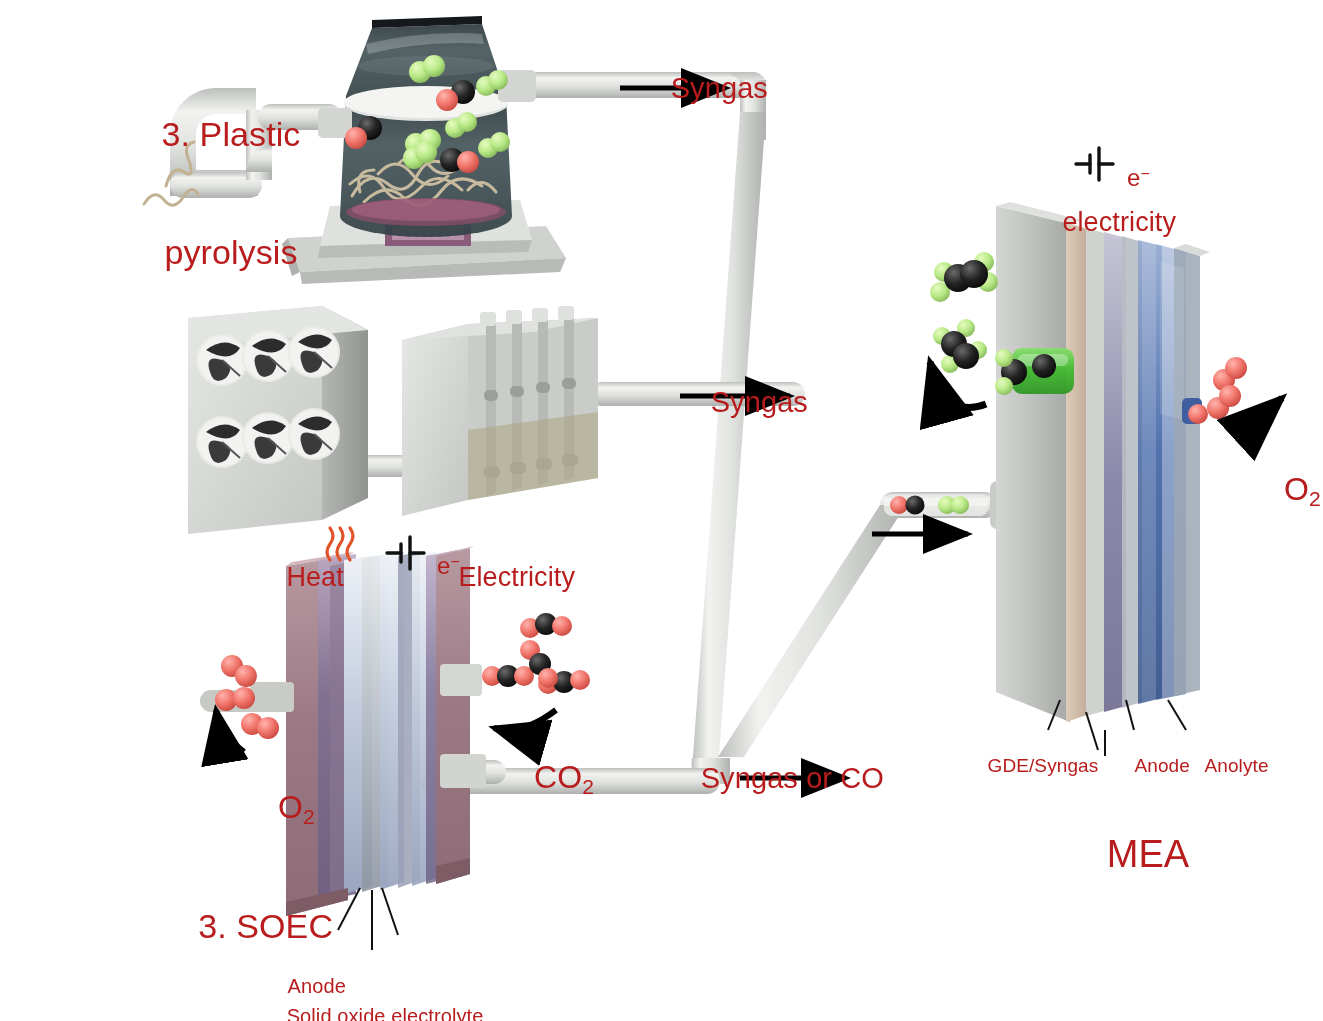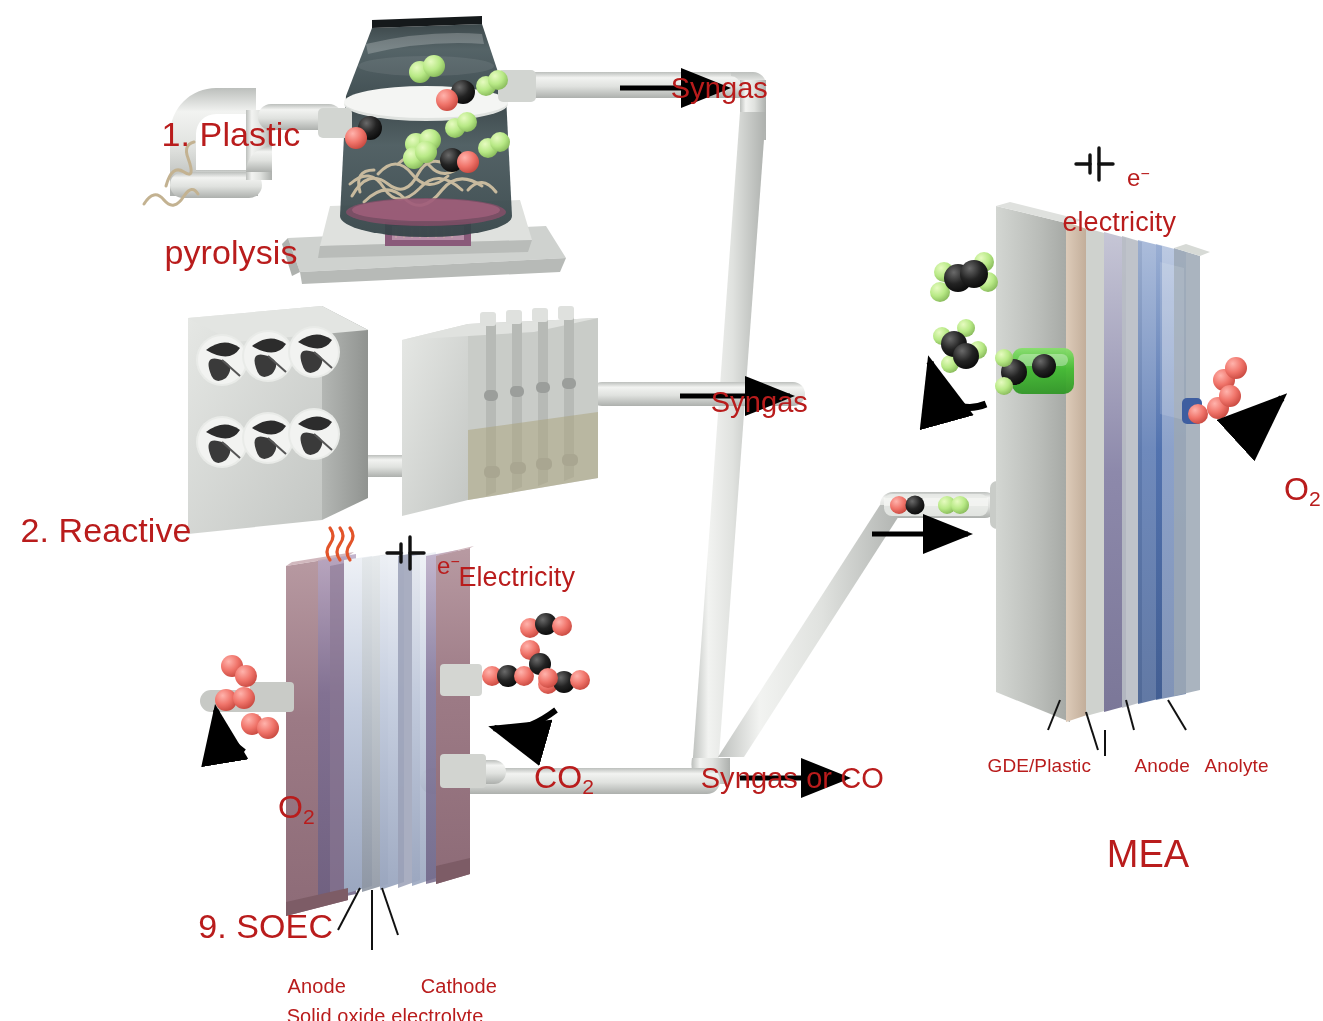--- a/index.html
+++ b/index.html
@@ -500,86 +500,85 @@
 
     <g stroke="#000" stroke-width="5" fill="none">
       <line x1="620" y1="88" x2="726" y2="88" marker-end="url(#ah)"></line>
       <line x1="680" y1="396" x2="790" y2="396" marker-end="url(#ah)"></line>
       <line x1="740" y1="778" x2="846" y2="778" marker-end="url(#ah)"></line>
       <line x1="872" y1="534" x2="968" y2="534" marker-end="url(#ah)"></line>
     </g>
   </svg>
 
   <div class="lbl stage-title" style="left:136px;top:36px;width:190px;">
-    <div>1. Plastic</div>
+    <div>3. Plastic</div>
     <div>pyrolysis</div>
   </div>
 
   <div class="lbl stage-title" style="left:8px;top:432px;width:196px;">
-    <div>2. Reactive</div>
   </div>
 
   <div class="lbl stage-title" style="left:160px;top:868px;">
-    <span>9. SOEC</span>
+    <span>3. SOEC</span>
   </div>
 
   <div class="lbl flow-label" style="left:638px;top:38px;">
     <span>Syngas</span>
   </div>
 
   <div class="lbl flow-label" style="left:678px;top:352px;">
     <span>Syngas</span>
   </div>
 
   <div class="lbl flow-label" style="left:668px;top:728px;text-align:right;">
     <span>Syngas or CO</span>
   </div>
 
+  <div class="lbl" style="left:256px;top:531px;font-size:27px;">
+    <span>Heat</span>
+  </div>
 
   <div class="lbl" style="left:410px;top:524px;font-size:24px;">
     <span>e</span><span class="sup">−</span>
   </div>
 
   <div class="lbl" style="left:428px;top:531px;font-size:27px;">
     <span>Electricity</span>
   </div>
 
   <div class="lbl species" style="left:498px;top:722px;">
     <span>CO</span><span class="sub">2</span>
   </div>
 
   <div class="lbl species" style="left:242px;top:752px;">
     <span>O</span><span class="sub">2</span>
   </div>
 
   <div class="lbl part-label" style="left:266px;top:952px;">
     <span>Anode</span>
   </div>
-  <div class="lbl part-label" style="left:398px;top:952px;">
-    <span>Cathode</span>
-  </div>
   <div class="lbl part-label" style="left:264px;top:982px;">
     <span>Solid oxide electrolyte</span>
   </div>
 
   <div class="lbl" style="left:1100px;top:136px;font-size:24px;">
     <span>e</span><span class="sup">−</span>
   </div>
 
   <div class="lbl" style="left:1032px;top:176px;font-size:27px;">
     <span>electricity</span>
   </div>
 
 
   <div class="lbl species" style="left:1248px;top:434px;">
     <span>O</span><span class="sub">2</span>
   </div>
 
   <div class="lbl part-label-sm" style="left:966px;top:733px;">
-    <span>GDE/Plastic</span>
+    <span>GDE/Syngas</span>
   </div>
   <div class="lbl part-label-sm" style="left:1114px;top:733px;">
     <span>Anode</span>
   </div>
   <div class="lbl part-label-sm" style="left:1184px;top:733px;">
     <span>Anolyte</span>
   </div>
   <div class="lbl" style="left:1104px;top:730px;width:2px;height:26px;background:#111;"></div>
 
   <div class="lbl mea-title" style="left:1064px;top:788px;">

